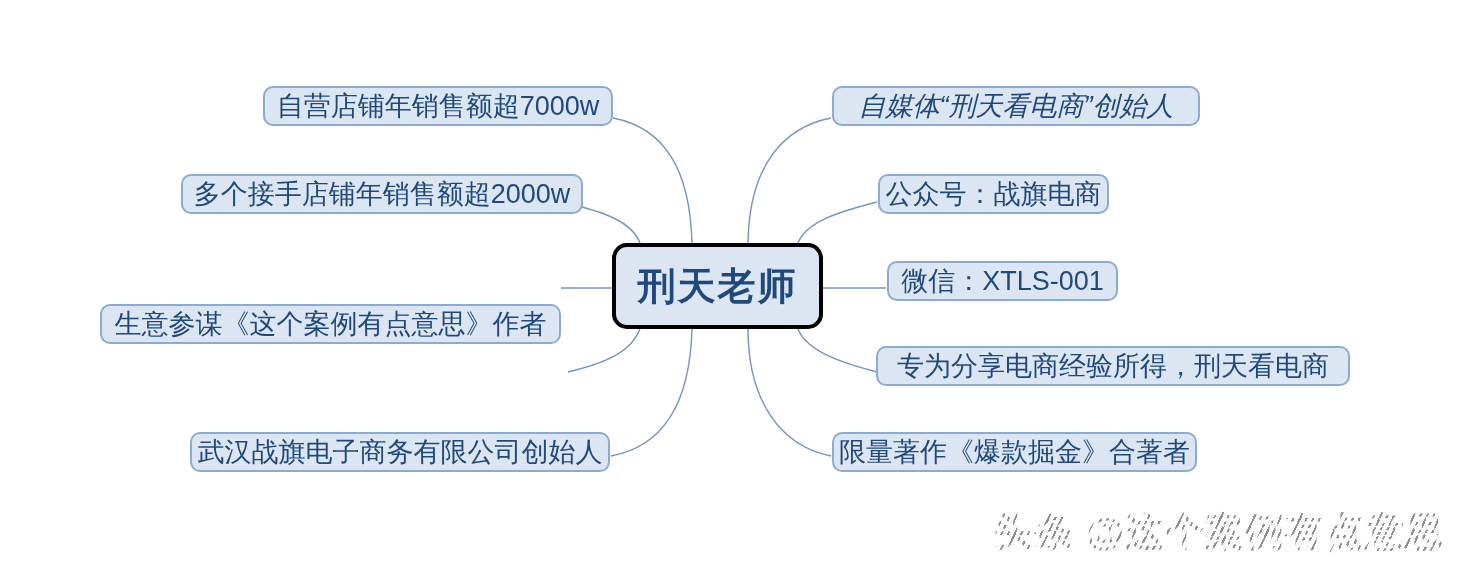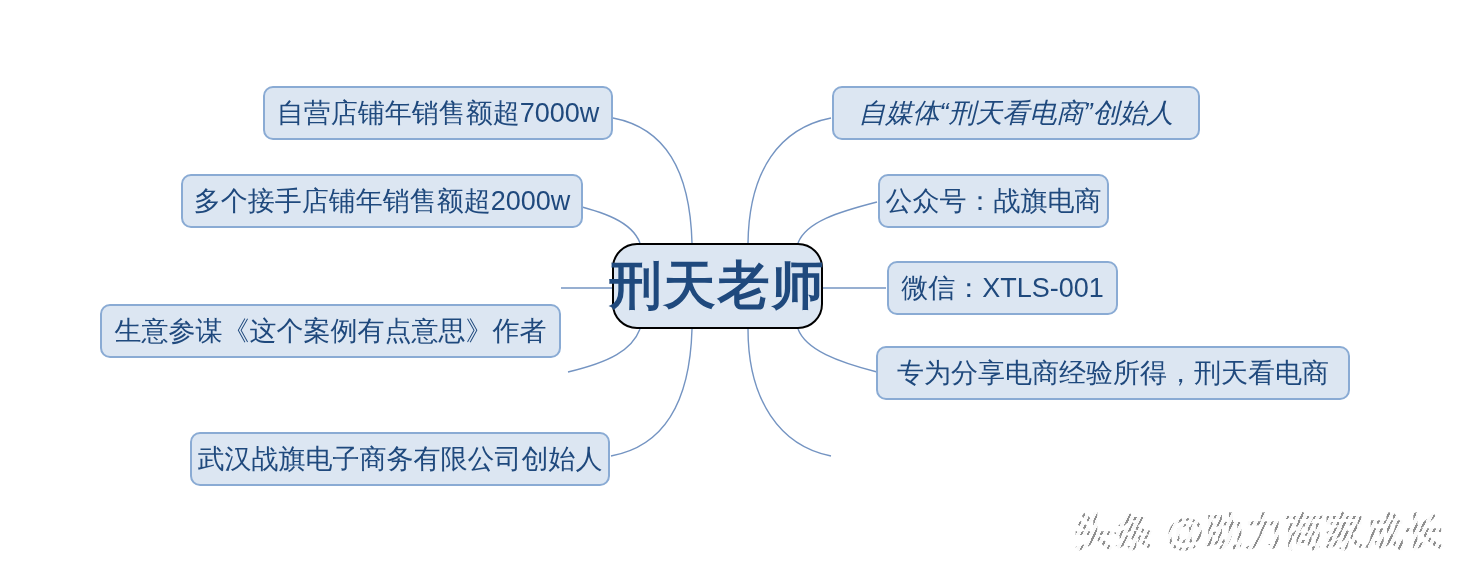--- a/index.html
+++ b/index.html
@@ -37,26 +37,26 @@
     white-space: nowrap;
     z-index: 1;
     background: #dce6f2;
     color: #1f497d;
     cursor: default;
   }
   .branch {
     border: 2px solid #8aabd4;
     border-radius: 10px;
     font-size: 27px;
-    height: 54px;
+    height: 40px;
   }
   .central {
-    border: 2px solid #000000;
-    border-radius: 25px;
-    font-size: 52px;
+    border: 4px solid #000000;
+    border-radius: 15px;
+    font-size: 38px;
     font-weight: bold;
     letter-spacing: 2px;
   }
   .watermark {
     position: absolute;
     right: 12px;
     bottom: 8px;
     z-index: 2;
     font-size: 39px;
     font-weight: bold;
@@ -96,16 +96,17 @@
 
   <div class="node branch" style="left:263px; top:86px; width:350px;">自营店铺年销售额超7000w</div>
   <div class="node branch" style="left:181px; top:174px; width:402px;">多个接手店铺年销售额超2000w</div>
   <div class="node branch" style="left:100px; top:261px; width:461px;margin-top:43px;">生意参谋《这个案例有点意思》作者</div>
   <div class="node branch" style="left:190px; top:432px; width:420px;">武汉战旗电子商务有限公司创始人</div>
 
   <div class="node branch" style="left:832px; top:86px; width:368px;font-style:italic;">自媒体“刑天看电商”创始人</div>
   <div class="node branch" style="left:878px; top:174px; width:231px;">公众号：战旗电商</div>
   <div class="node branch" style="left:887px; top:261px; width:231px;">微信：XTLS-001</div>
   <div class="node branch" style="left:876px; top:346px; width:474px;">专为分享电商经验所得，刑天看电商</div>
+  <div class="node branch" style="left:832px; top:432px; width:365px;">限量著作《爆款掘金》合著者</div>
 
-  <div class="watermark">头条 @助力商家成长</div>
+  <div class="watermark">头条 @这个案例有点意思</div>
 
 </div>
 
 </body></html>

